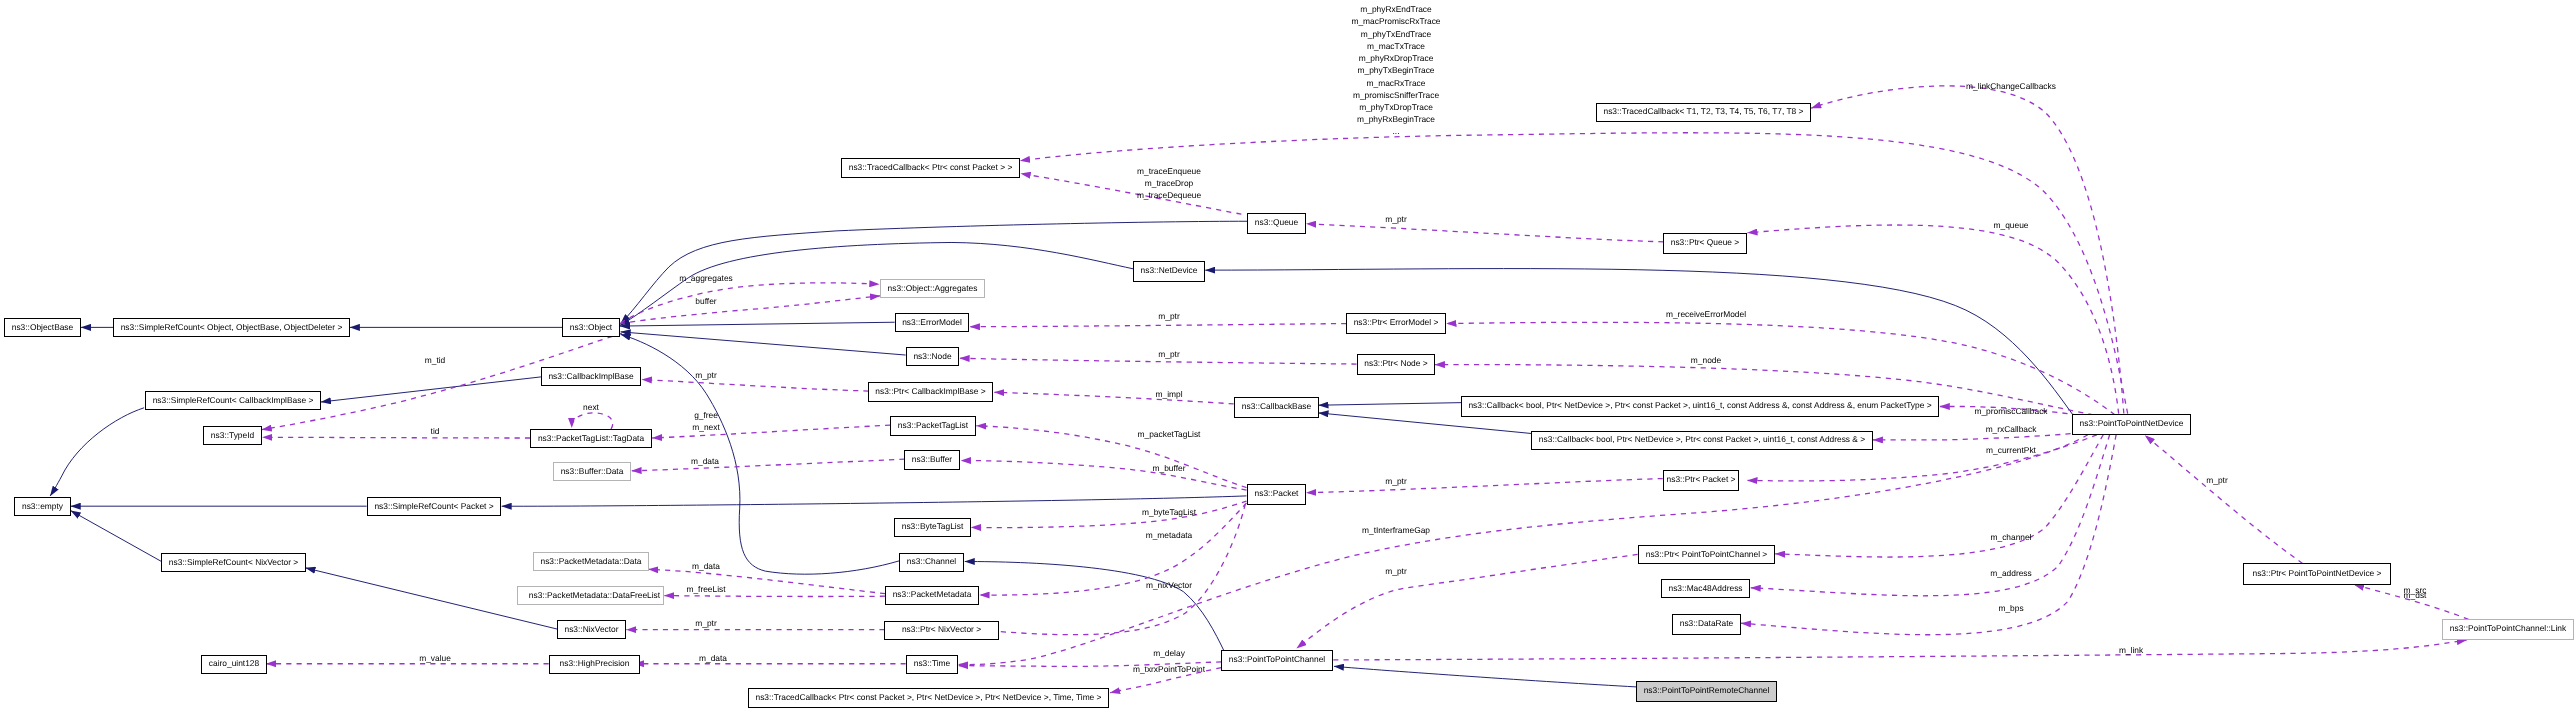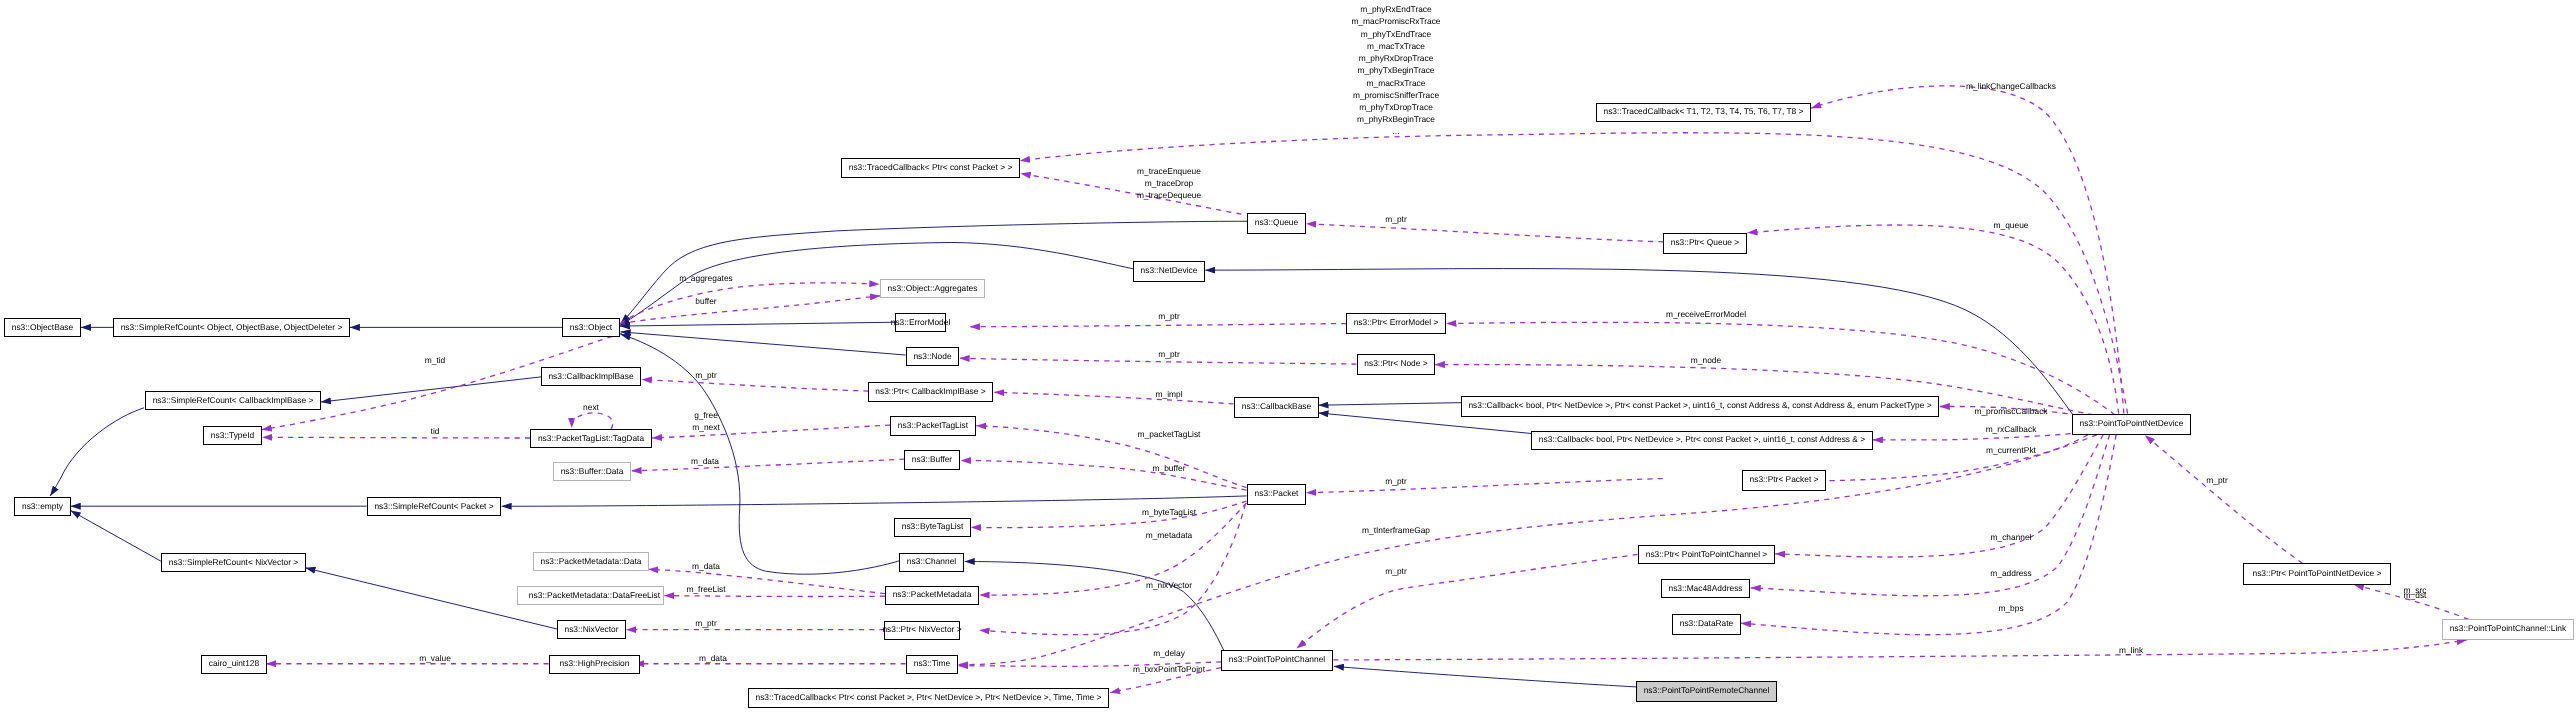--- a/index.html
+++ b/index.html
@@ -106,42 +106,42 @@
       <div class="node-box" style="left: 367px; top: 497px; width: 134px; height: 19.3px;">ns3::SimpleRefCount&lt; Packet &gt;</div>
       <div class="node-box" style="left: 549px; top: 655px; width: 91px; height: 18.7px;">ns3::HighPrecision</div>
       <div class="node-box" style="left: 541px; top: 367px; width: 100px; height: 19.3px;">ns3::CallbackImplBase</div>
       <div class="node-box" style="left: 530px; top: 429px; width: 122px; height: 19.3px;">ns3::PacketTagList::TagData</div>
       <div class="node-box undocumented" style="left: 553px; top: 462px; width: 78px; height: 19.3px;">ns3::Buffer::Data</div>
       <div class="node-box undocumented" style="left: 533px; top: 552px; width: 116px; height: 19.3px;">ns3::PacketMetadata::Data</div>
       <div class="node-box undocumented" style="left: 517px; top: 586px; width: 147px; height: 19.3px; padding-left: 8px;">ns3::PacketMetadata::DataFreeList</div>
       <div class="node-box" style="left: 557px; top: 620px; width: 69px; height: 19.3px;">ns3::NixVector</div>
       <div class="node-box" style="left: 841px; top: 158px; width: 179px; height: 20px;">ns3::TracedCallback&lt; Ptr&lt; const Packet &gt; &gt;</div>
       <div class="node-box undocumented" style="left: 880px; top: 279px; width: 105px; height: 19.3px;">ns3::Object::Aggregates</div>
-      <div class="node-box" style="left: 895px; top: 313px; width: 51px; height: 19.3px;">ns3::ErrorModel</div>
+      <div class="node-box" style="left: 895px; top: 313px; width: 74px; height: 19.3px;">ns3::ErrorModel</div>
       <div class="node-box" style="left: 906px; top: 347px; width: 53px; height: 19.3px;">ns3::Node</div>
       <div class="node-box" style="left: 868px; top: 382px; width: 125px; height: 20px;">ns3::Ptr&lt; CallbackImplBase &gt;</div>
       <div class="node-box" style="left: 890px; top: 416px; width: 86px; height: 20px;">ns3::PacketTagList</div>
       <div class="node-box" style="left: 904px; top: 450px; width: 56px; height: 20px;">ns3::Buffer</div>
       <div class="node-box" style="left: 894px; top: 518px; width: 77px; height: 18.7px;">ns3::ByteTagList</div>
       <div class="node-box" style="left: 899px; top: 553px; width: 65px; height: 18.7px;">ns3::Channel</div>
       <div class="node-box" style="left: 885px; top: 586px; width: 94px; height: 18.7px;">ns3::PacketMetadata</div>
-      <div class="node-box" style="left: 884px; top: 621px; width: 76px; height: 18.7px;">ns3::Ptr&lt; NixVector &gt;</div>
+      <div class="node-box" style="left: 884px; top: 621px; width: 115px; height: 18.7px;">ns3::Ptr&lt; NixVector &gt;</div>
       <div class="node-box" style="left: 906px; top: 655px; width: 52px; height: 18.7px;">ns3::Time</div>
       <div class="node-box" style="left: 748px; top: 688px; width: 361px; height: 20px;">ns3::TracedCallback&lt; Ptr&lt; const Packet &gt;, Ptr&lt; NetDevice &gt;, Ptr&lt; NetDevice &gt;, Time, Time &gt;</div>
       <div class="node-box" style="left: 1247px; top: 213px; width: 59px; height: 20.6px;">ns3::Queue</div>
       <div class="node-box" style="left: 1133px; top: 261px; width: 72px; height: 20.6px;">ns3::NetDevice</div>
       <div class="node-box" style="left: 1247px; top: 484px; width: 59px; height: 20.6px;">ns3::Packet</div>
       <div class="node-box" style="left: 1221px; top: 650px; width: 112px; height: 20.6px;">ns3::PointToPointChannel</div>
       <div class="node-box" style="left: 1234px; top: 397px; width: 85px; height: 21px;">ns3::CallbackBase</div>
       <div class="node-box" style="left: 1461px; top: 396px; width: 478px; height: 20.6px;">ns3::Callback&lt; bool, Ptr&lt; NetDevice &gt;, Ptr&lt; const Packet &gt;, uint16_t, const Address &amp;, const Address &amp;, enum PacketType &gt;</div>
       <div class="node-box" style="left: 1531px; top: 431px; width: 342px; height: 18.7px;">ns3::Callback&lt; bool, Ptr&lt; NetDevice &gt;, Ptr&lt; const Packet &gt;, uint16_t, const Address &amp; &gt;</div>
       <div class="node-box" style="left: 1663px; top: 233px; width: 84px; height: 20.6px;">ns3::Ptr&lt; Queue &gt;</div>
       <div class="node-box" style="left: 1346px; top: 313px; width: 100px; height: 21px;">ns3::Ptr&lt; ErrorModel &gt;</div>
       <div class="node-box" style="left: 1357px; top: 354px; width: 78px; height: 21px;">ns3::Ptr&lt; Node &gt;</div>
-      <div class="node-box" style="left: 1742px; top: 470px; width: 84px; height: 21px;">ns3::Ptr&lt; Packet &gt;</div>
+      <div class="node-box" style="left: 1663px; top: 470px; width: 76px; height: 21px;">ns3::Ptr&lt; Packet &gt;</div>
       <div class="node-box" style="left: 1638px; top: 545px; width: 137px; height: 19.3px;">ns3::Ptr&lt; PointToPointChannel &gt;</div>
       <div class="node-box" style="left: 1661px; top: 579px; width: 89px; height: 19.3px;">ns3::Mac48Address</div>
       <div class="node-box" style="left: 1672px; top: 614px; width: 69px; height: 21px;">ns3::DataRate</div>
       <div class="node-box" style="left: 1596px; top: 103px; width: 215px; height: 18.7px;">ns3::TracedCallback&lt; T1, T2, T3, T4, T5, T6, T7, T8 &gt;</div>
       <div class="node-box" style="left: 2072px; top: 414px; width: 119px; height: 21px;">ns3::PointToPointNetDevice</div>
       <div class="node-box" style="left: 2243px; top: 563px; width: 148px; height: 22px;">ns3::Ptr&lt; PointToPointNetDevice &gt;</div>
       <div class="node-box undocumented" style="left: 2442px; top: 619px; width: 132px; height: 20.6px;">ns3::PointToPointChannel::Link</div>
       <div class="node-box current" style="left: 1636px; top: 681px; width: 141px; height: 20.6px;">ns3::PointToPointRemoteChannel</div>
     </div>
   <div id="label-layer">

